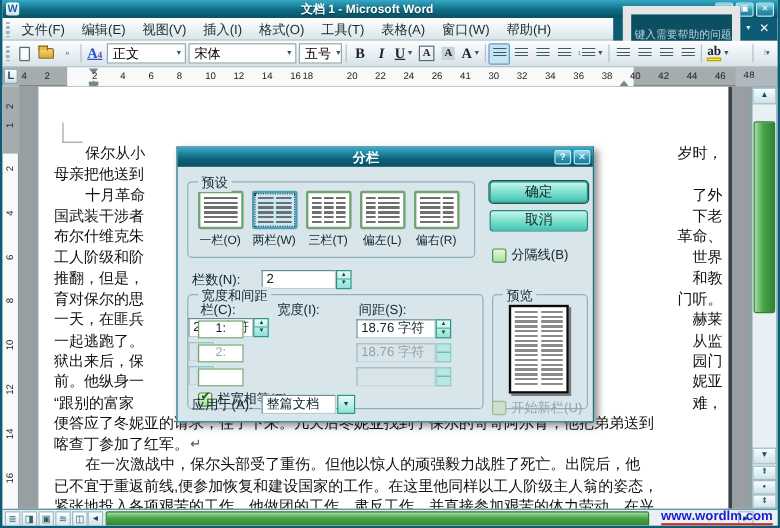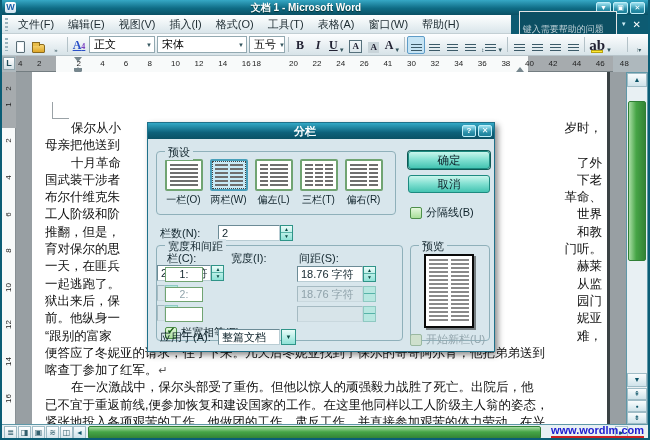--- a/index.html
+++ b/index.html
@@ -16,49 +16,49 @@
   white-space:nowrap;overflow:hidden}
 #winbtns{display:flex;gap:2px}
 .winbtn{width:15px;height:12px;border:1px solid #bfeef8;border-radius:2px;color:#fff;font-size:7px;
   line-height:10px;text-align:center;background:linear-gradient(#9fe3f2,#2d93ad 60%,#1b7e98);cursor:default}
 
 #menubar{position:absolute;left:0;top:15px;right:0;height:19px;display:flex;align-items:center;
   background:linear-gradient(#feffff,#d9e5ea);border-bottom:1px solid #c3cfd4;font-size:11px;color:#1c2a30}
 .grip{width:3px;height:13px;margin:0 3px;background:repeating-linear-gradient(180deg,#9ab3bd 0 2px,rgba(0,0,0,0) 2px 4px)}
 .mitem{padding:2px 7px;white-space:nowrap}
 #helpwrap{margin-left:auto;height:19px;display:flex;align-items:center;gap:4px;padding:0 5px 0 8px;background:#0d5b72}
-#helpinput{width:98px;height:14px;background:#0c4f63;border:1px solid #e5e5e5;color:#bccfd6;
+#helpinput{width:98px;height:14px;background:#0c4f63;border:7px solid #e5e5e5;color:#bccfd6;
   font-size:9px;line-height:11px;padding:12px 3px;white-space:nowrap;overflow:hidden}
 .help-arrow{color:#cfeef7;font-size:6px}
 .doc-close{color:#fff;font-size:10px;font-weight:bold;padding:0 2px}
 
 #toolbar{position:absolute;left:0;top:34px;right:0;height:22px;display:flex;align-items:center;
   background:linear-gradient(#fdfeff,#d7e3e8);border-bottom:1px solid #b7c4ca;font-size:11px}
-.tbtn{height:18px;min-width:18px;display:flex;align-items:flex-end;justify-content:center;gap:1px;
+.tbtn{height:18px;min-width:18px;display:flex;align-items:center;justify-content:center;gap:1px;
   border:1px solid rgba(0,0,0,0);border-radius:2px;color:#223;cursor:default;padding:0 1px}
 .tbtn.active{background:#c6e4f4;border-color:#5e9cc8}
 .sep{width:1px;height:15px;background:#b4c2c8;margin:0 2px;flex:0 0 auto}
 .combo{display:flex;align-items:center;height:17px;background:#fff;border:1px solid #93a9b1;
   padding:0 2px 0 4px;margin:0 1px;white-space:nowrap;overflow:hidden}
 .combo .arr{margin-left:auto;font-size:6px;color:#35565f;padding-left:3px}
 .icon-page{width:9px;height:12px;background:#fff;border:1px solid #5a6d76;border-radius:1px;
   box-shadow:inset 0 0 0 1px #eef4f7}
 .icon-folder{width:13px;height:9px;background:linear-gradient(#f7d573,#dfa829);border:1px solid #8a6a1f;border-radius:1px 2px 1px 1px;position:relative}
 .icon-folder::before{content:"";position:absolute;left:-1px;top:-3px;width:6px;height:3px;background:#e9bd4a;border:1px solid #8a6a1f;border-bottom:none}
 .styles-a{color:#2a50c8;font-weight:bold;font-size:12px;text-decoration:underline;font-family:"Liberation Serif",serif}
 .styles-a small{font-size:8px;color:#7a3fc0}
 .bi{font-family:"Liberation Serif",serif;font-weight:bold;font-size:12px}
 .it{font-family:"Liberation Serif",serif;font-style:italic;font-weight:bold;font-size:12px}
 .un{font-family:"Liberation Serif",serif;font-weight:bold;font-size:12px;text-decoration:underline}
 .boxa{border:1px solid #56707b;font-size:9px;padding:0 2px;line-height:11px;font-family:"Liberation Serif",serif;font-weight:bold}
 .shada{background:#c9d4d9;font-size:9px;padding:0 2px;line-height:11px;font-family:"Liberation Serif",serif;font-weight:bold}
 .bars{width:11px;height:9px;background:repeating-linear-gradient(180deg,#3b5a68 0 1px,rgba(0,0,0,0) 1px 3px)}
 .tiny-arr{font-size:6px;color:#35565f}
 .hl{display:flex;flex-direction:column;align-items:center;line-height:9px}
-.hl .ab{font-size:15px;font-weight:bold;font-family:"Liberation Serif",serif}
+.hl .ab{font-size:11px;font-weight:bold;font-family:"Liberation Serif",serif}
 .hl .bar{width:12px;height:3px;background:#ffe933;border:1px solid #b9a310}
 
 #tabsel{position:absolute;left:1px;top:57px;width:12px;height:13px;background:linear-gradient(#fff,#d4e0e5);
   border:1px solid #8fa4ac;font-size:9px;font-weight:bold;color:#24505e;text-align:center;line-height:11px}
 #hruler{position:absolute;left:14px;top:56px;width:597px;height:16px;background:#a6abae;border-bottom:1px solid #737d81}
 #hrwhite{position:absolute;left:40px;top:0;width:472px;height:16px;background:#f8fafa}
 .tick{position:absolute;top:3px;font-size:8px;color:#222}
 .mk{position:absolute;width:0;height:0;border:4px solid rgba(0,0,0,0)}
 .mk-fl{left:58px;top:1px;border-top:5px solid #77878e}
 .mk-h{left:58px;top:7px;border-bottom:5px solid #77878e}
@@ -393,32 +393,32 @@
             </div>
             <div class="pwrap">
               <div class="preset sel">
                 <div class="pcol" style="flex: 1 1 0%;"></div>
                 <div class="pcol" style="flex: 1 1 0%;"></div>
               </div>
               <div class="plabel">两栏(W)</div>
             </div>
             <div class="pwrap">
               <div class="preset">
-                <div class="pcol" style="flex: 0.45 1 0%;"></div>
-                <div class="pcol" style="flex: 1 1 0%;"></div>
-              </div>
-              <div class="plabel">偏左(L)</div>
+                <div class="pcol" style="flex: 1 1 0%;"></div>
+                <div class="pcol" style="flex: 1 1 0%;"></div>
+                <div class="pcol" style="flex: 1 1 0%;"></div>
+              </div>
+              <div class="plabel">三栏(T)</div>
             </div>
             <div class="pwrap">
               <div class="preset">
-                <div class="pcol" style="flex: 1 1 0%;"></div>
-                <div class="pcol" style="flex: 1 1 0%;"></div>
-                <div class="pcol" style="flex: 1 1 0%;"></div>
-              </div>
-              <div class="plabel">三栏(T)</div>
+                <div class="pcol" style="flex: 0.45 1 0%;"></div>
+                <div class="pcol" style="flex: 1 1 0%;"></div>
+              </div>
+              <div class="plabel">偏左(L)</div>
             </div>
             <div class="pwrap">
               <div class="preset">
                 <div class="pcol" style="flex: 1 1 0%;"></div>
                 <div class="pcol" style="flex: 0.45 1 0%;"></div>
               </div>
               <div class="plabel">偏右(R)</div>
             </div>
           </div>
       </div>

